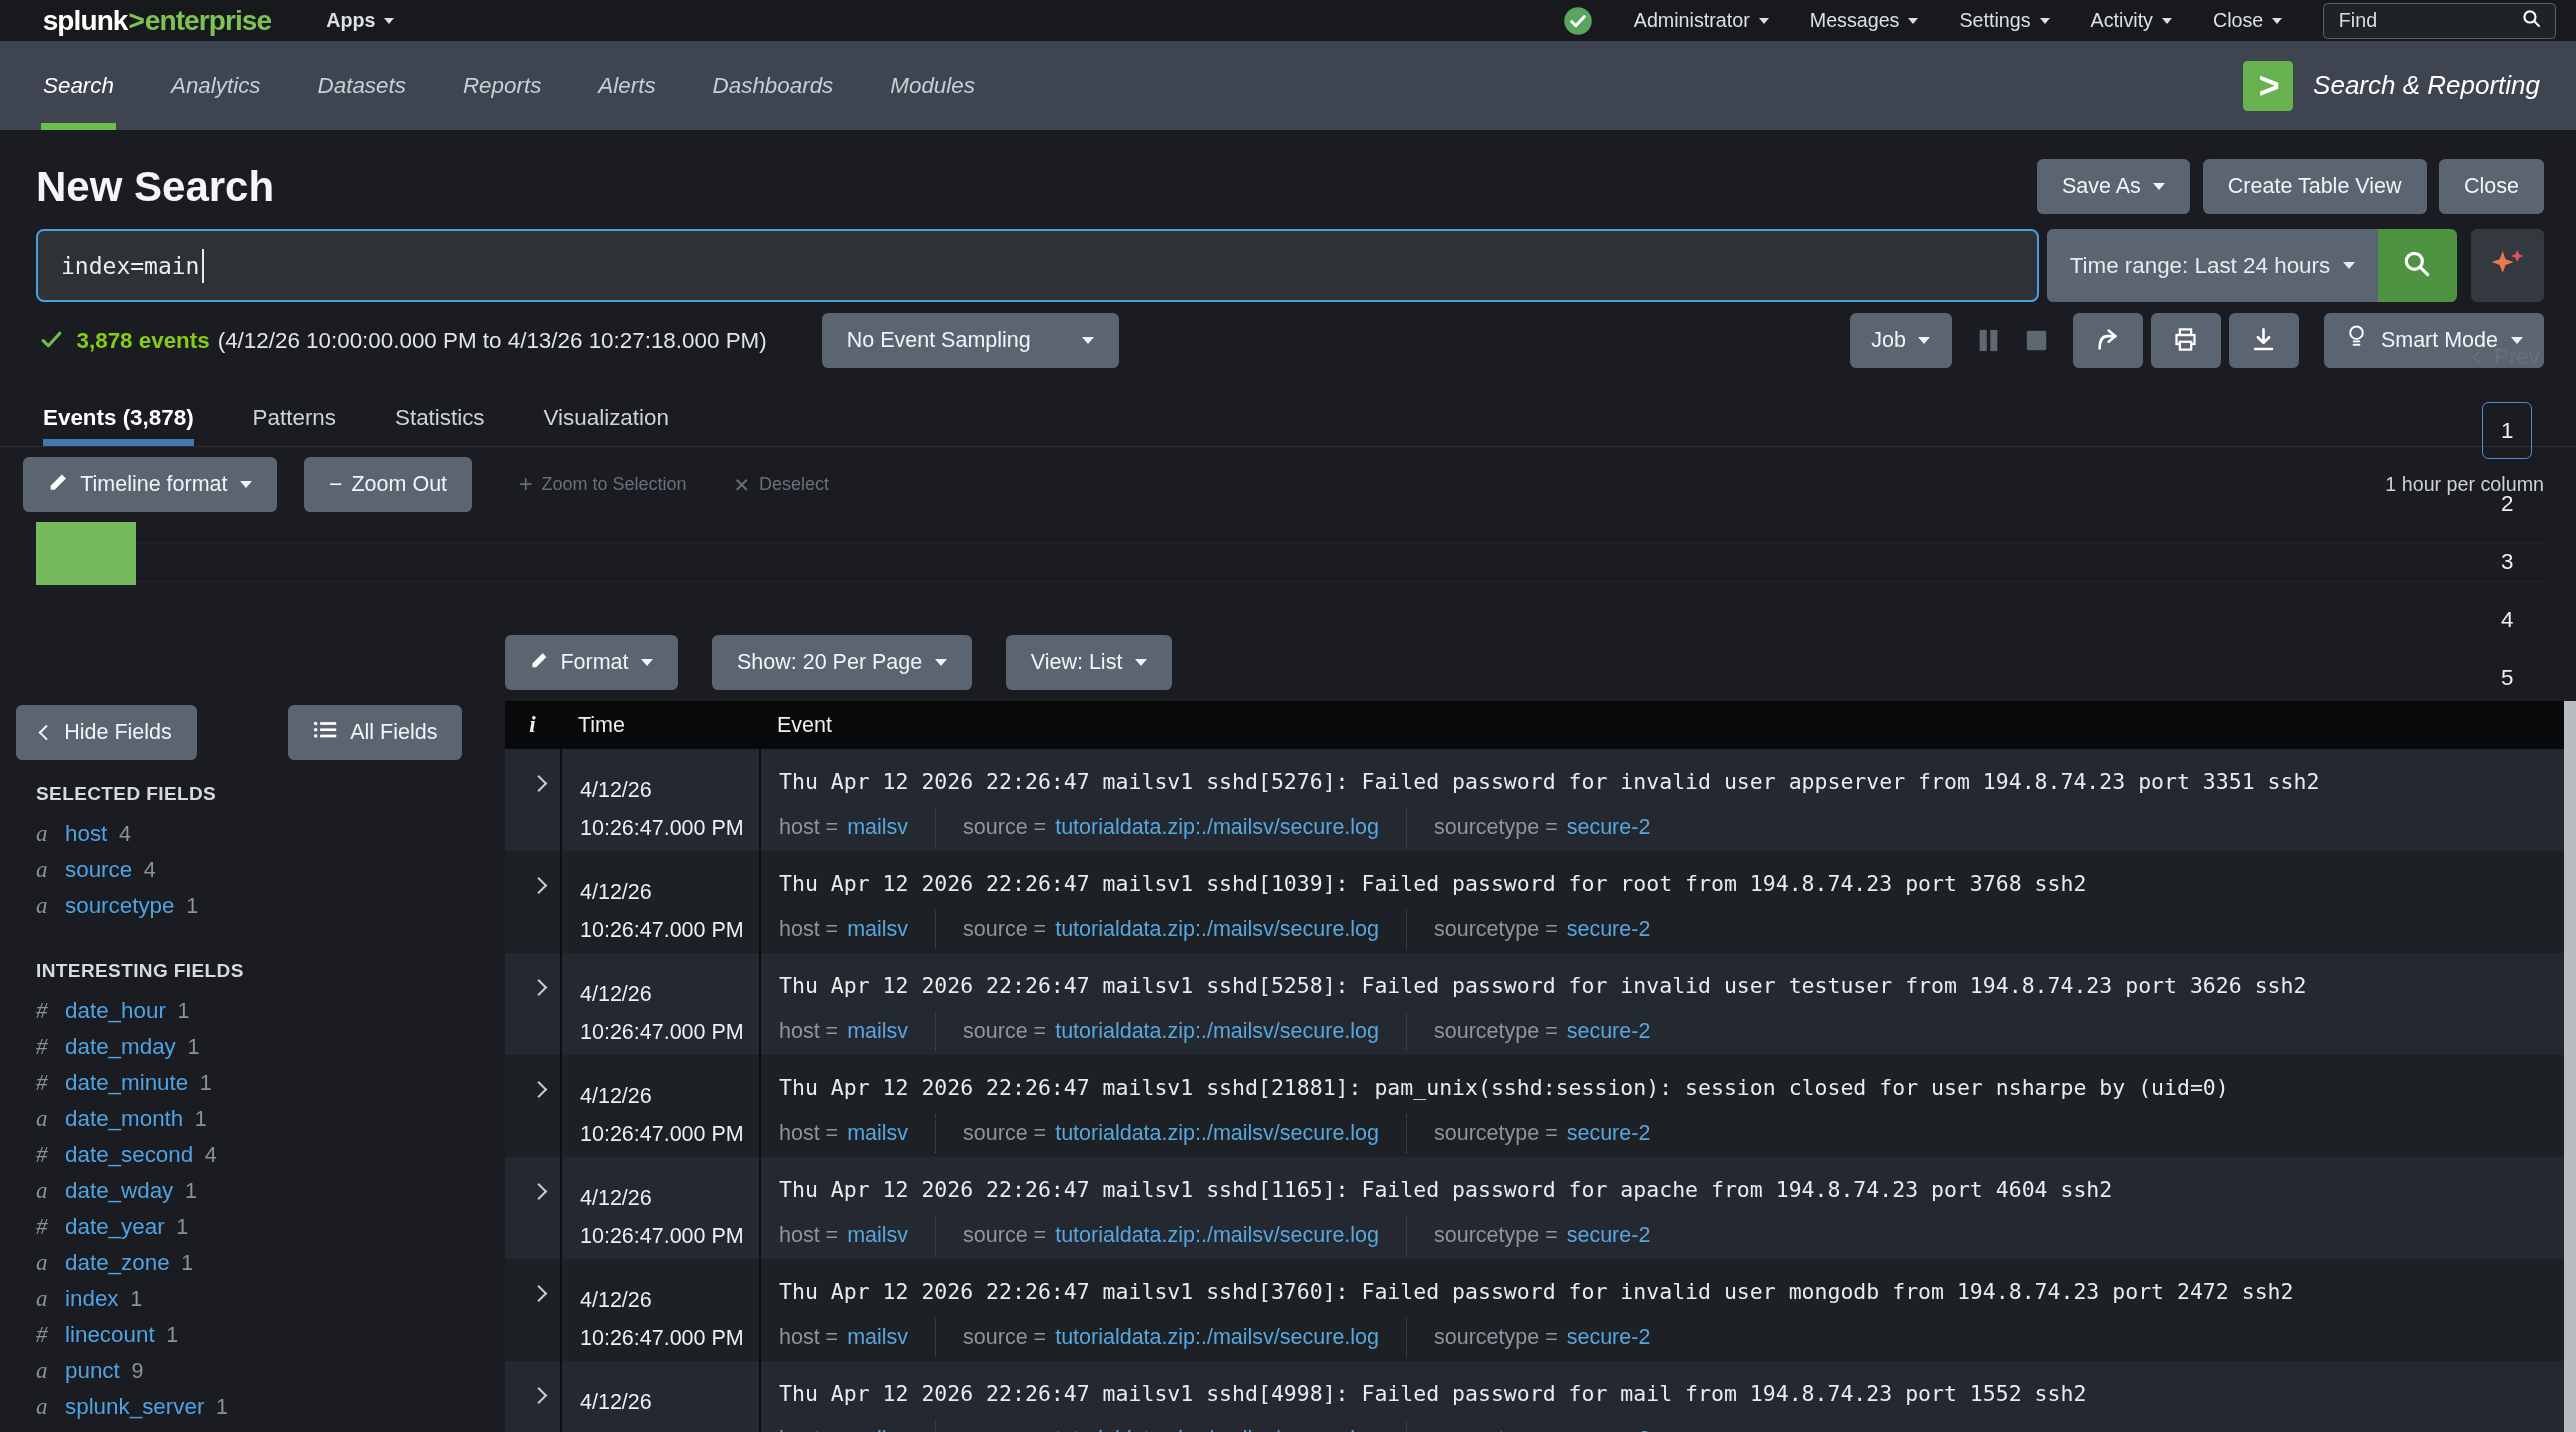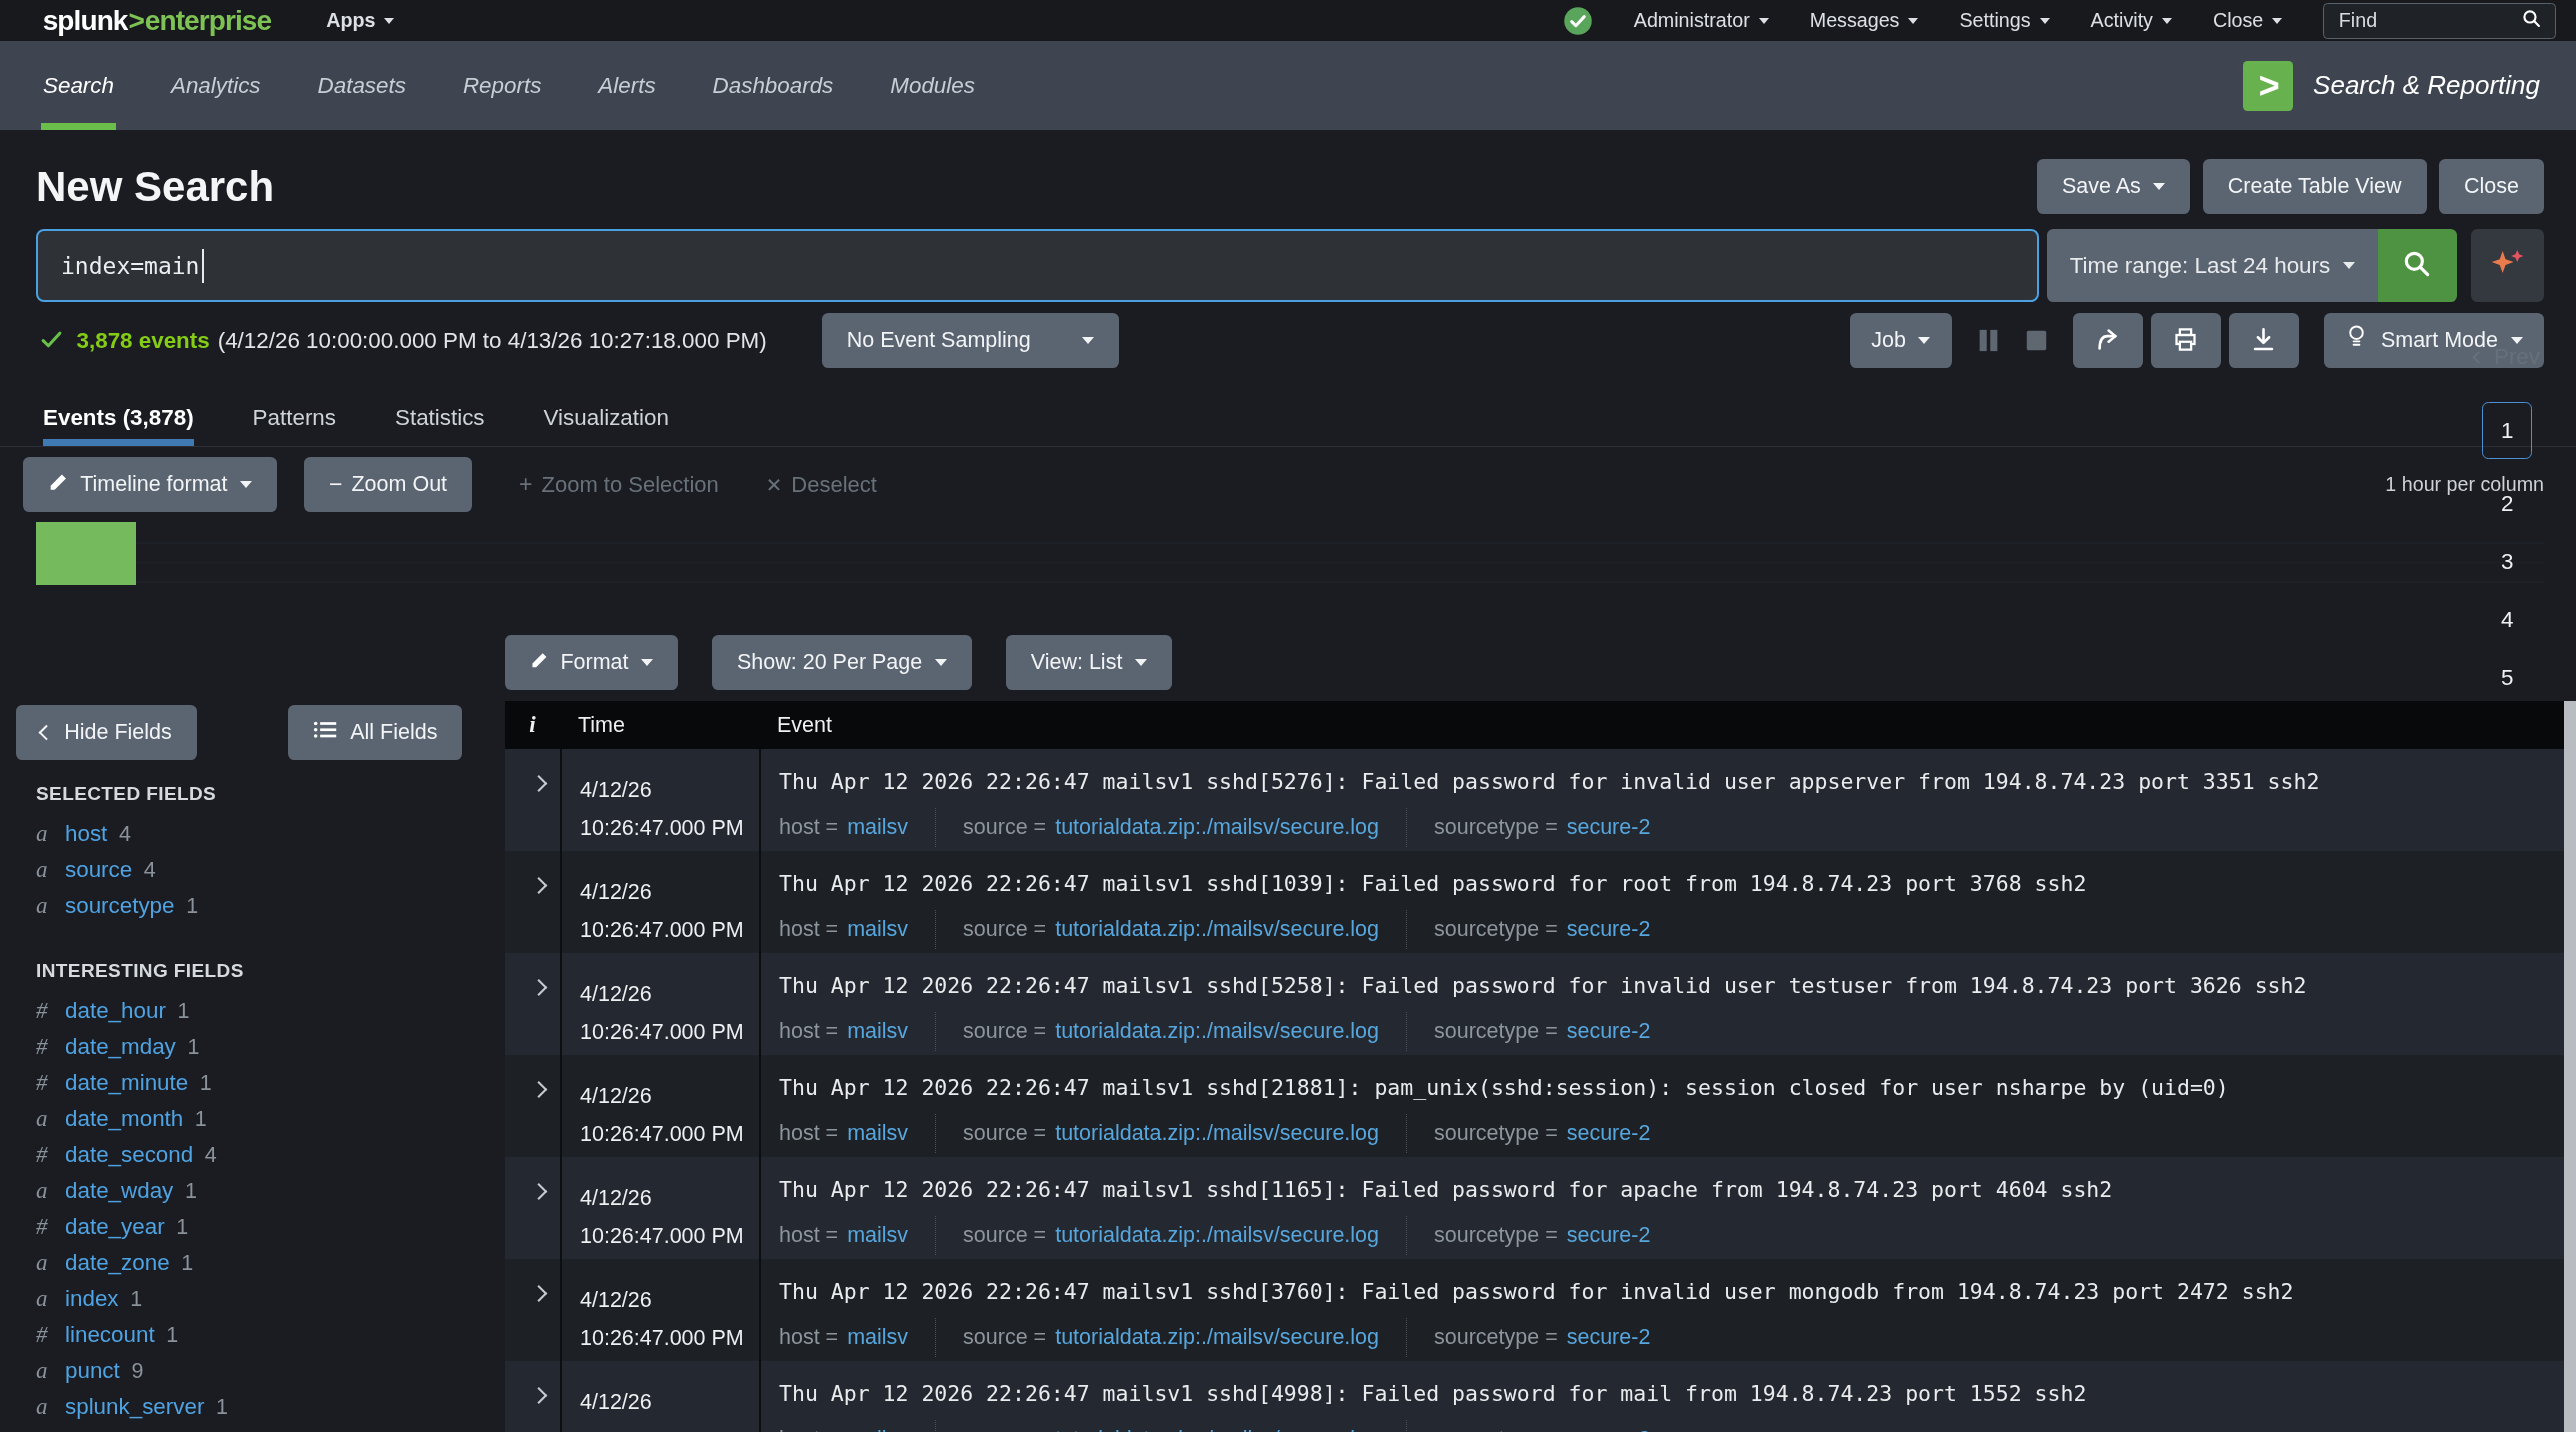--- a/index.html
+++ b/index.html
@@ -88,21 +88,21 @@
 
   
   .tabs-row { position:absolute; top:390px; left:0; right:0; height:57px; border-bottom:1.8px solid #2b2f35; display:flex; padding-left:43px; }
   .tab { position:relative; display:flex; align-items:center; margin-right:59px; font-size:22.4px; color:#ced4d9; cursor:pointer; }
   .tab.active { color:#ffffff; font-weight:bold; }
   .tab.active::after { content:""; position:absolute; left:0; right:0; bottom:0; height:7.2px; background:#3f7ab3; }
 
   
   .timeline-row { position:absolute; top:456px; left:23px; right:32px; height:57px; display:flex; align-items:center; }
   .tl-zoomout { margin-left:27px; }
-  .disabled-action { display:flex; align-items:center; margin-left:47px; font-size:22px; color:#68717a; cursor:default; }
+  .disabled-action { display:flex; align-items:center; margin-left:47px; font-size:18px; color:#68717a; cursor:default; }
   .glyph { font-size:23px; margin-right:9px; line-height:1; }
   .glyph-plus::before { content:"+"; }
   .glyph-x::before { content:"\2715"; font-size:19.7px; }
   .glyph-minus::before { content:"\2212"; }
   .scale-note { margin-left:auto; font-size:19.7px; color:#ced2d6; }
   .pen-icon { margin-right:10.7px; }
 
   .timeline-grid { position:absolute; left:36px; right:32px; top:524px; height:59px;
     background:repeating-linear-gradient(to bottom, transparent 0 18px, #1e2127 18px 19.7px); }
   .timeline-bar { position:absolute; left:36px; top:522px; width:100px; height:63px; background:#76ba5e; cursor:pointer; }

